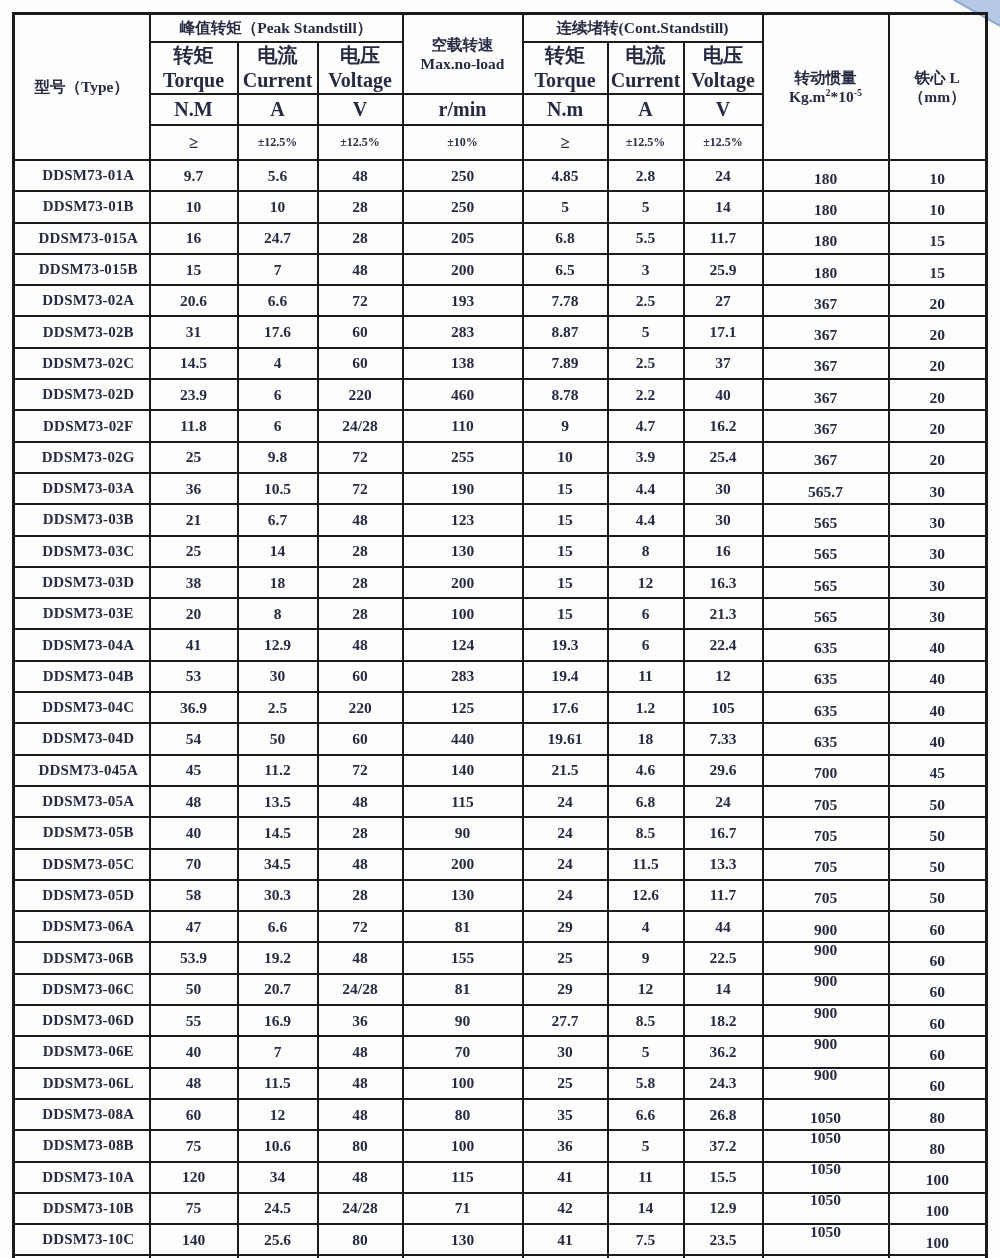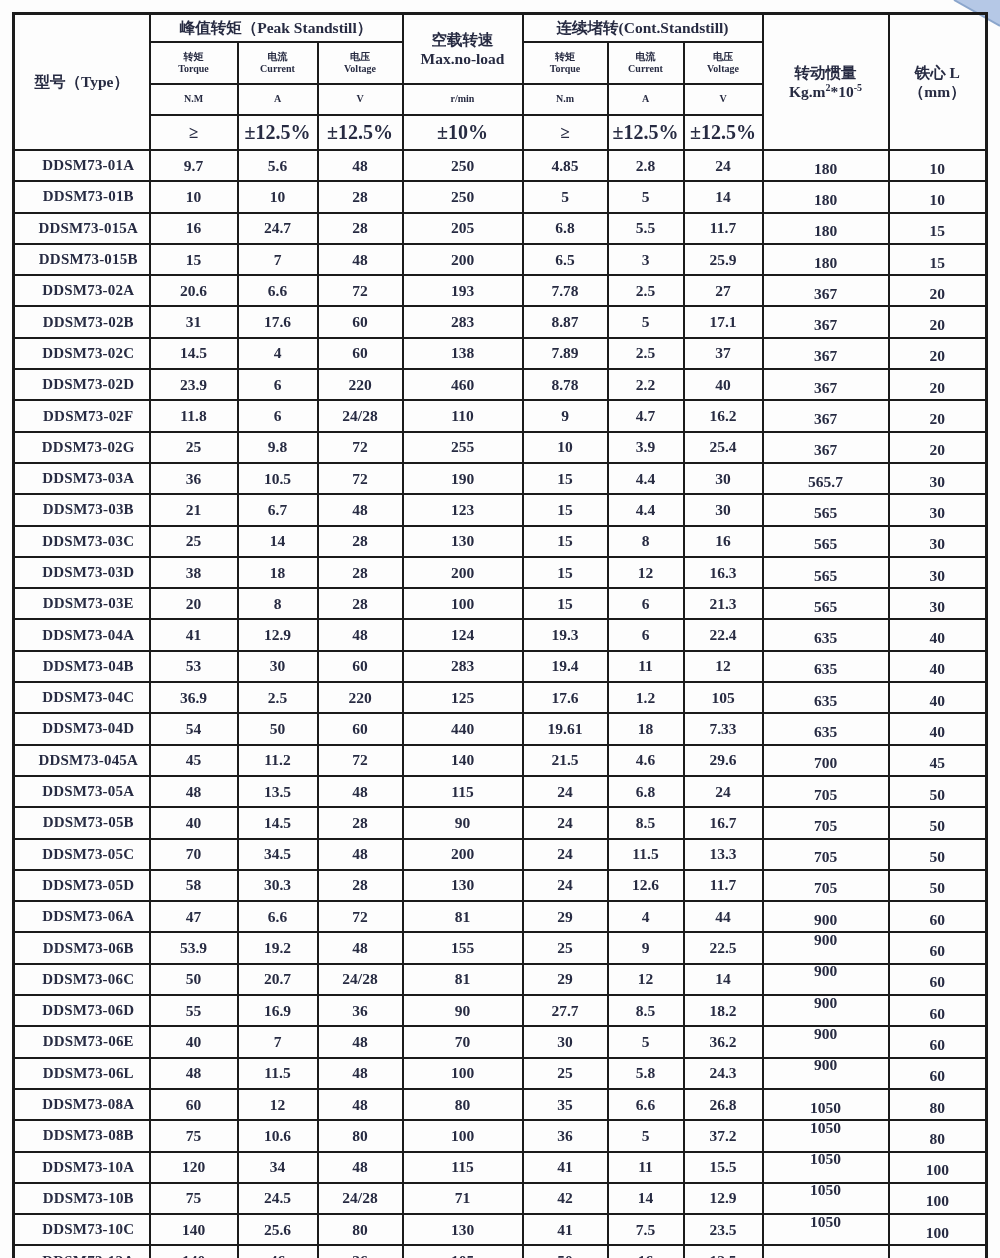--- a/index.html
+++ b/index.html
@@ -19,25 +19,25 @@
     width:973px;
     border:3px solid #1b1b1b;
   }
   th,td{
     border:2px solid #1b1b1b;
     text-align:center;vertical-align:middle;
     font-weight:bold;
     padding:0;overflow:hidden;
     color:#272b42;
   }
-  thead th{font-size:10px;line-height:1.25;}
+  thead th{font-size:20px;line-height:1.25;}
   tr.hA th{height:26px;font-size:15.5px;}
   tr.hB th{height:40px;}
   tr.hC th{height:29px;}
-  tr.hD th{height:33px;font-size:20px;}
+  tr.hD th{height:33px;font-size:12px;}
   tr.hD .ge{font-size:17px;}
   tbody td{height:29.3px;font-size:15.5px;}
   td.c-type{text-align:center;padding-left:13px;font-size:15px;letter-spacing:.2px;}
   sup{font-size:10px;vertical-align:super;line-height:0;}
   .sh-dn{position:relative;top:3px;display:inline-block;}
   .sh-up{position:relative;top:-8px;display:inline-block;}
 </style>
 </head>
 <body>
 

